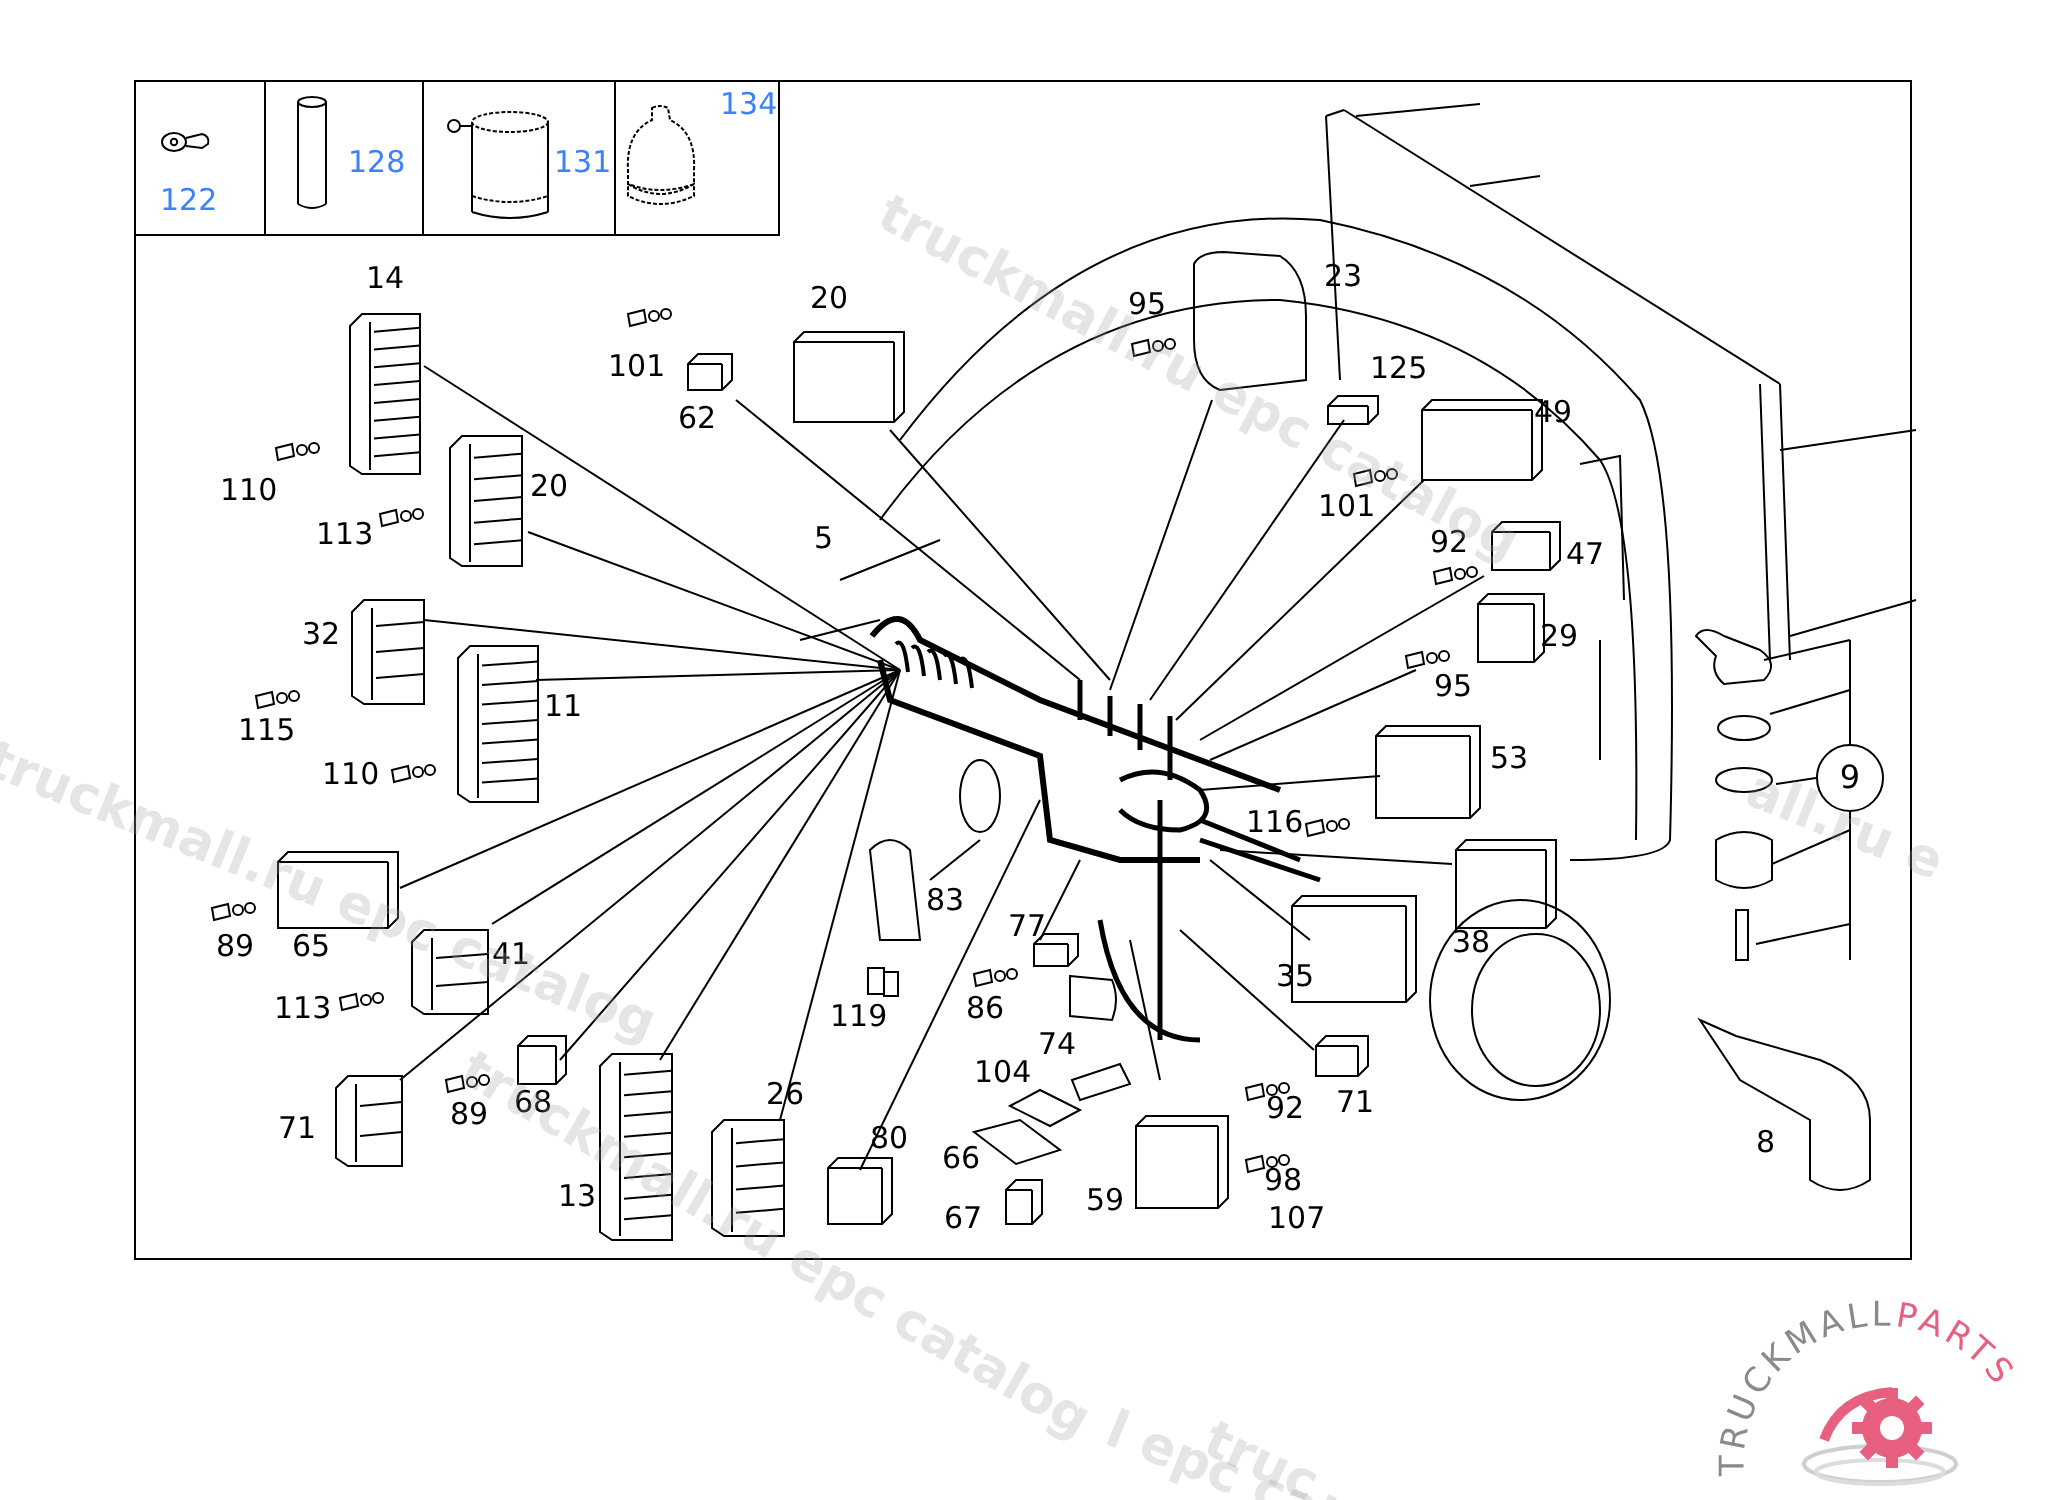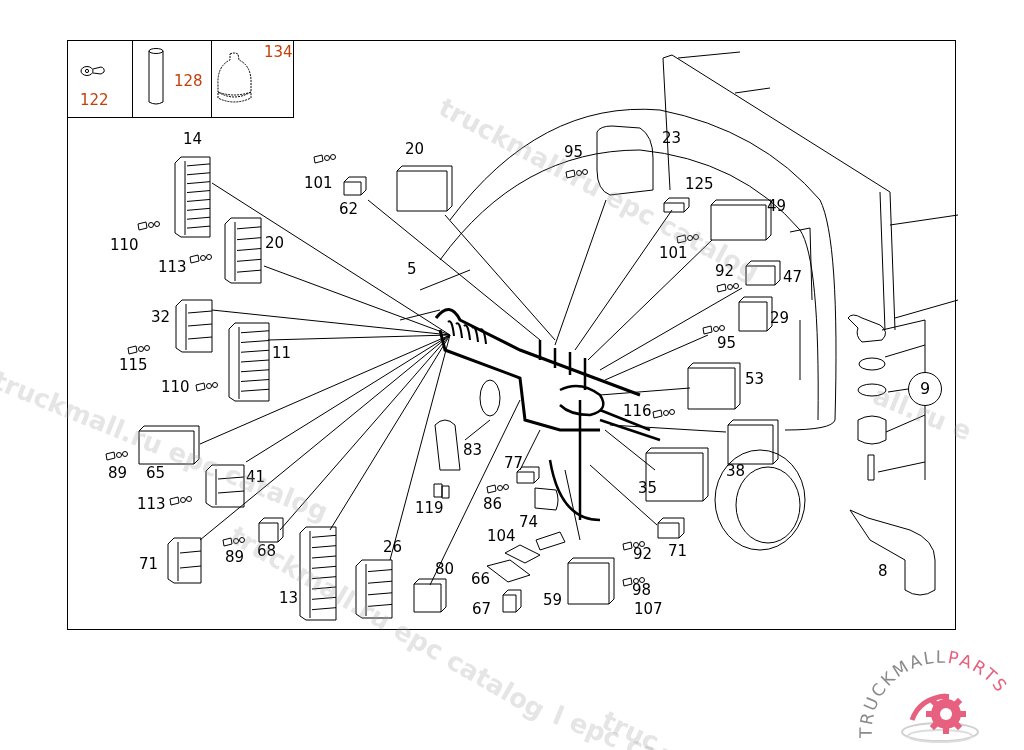--- a/index.html
+++ b/index.html
@@ -1,21 +1,21 @@
 <!DOCTYPE html>
 <html><head>
 <meta charset="utf-8">
 <style>
   html,body{margin:0;padding:0;background:#ffffff;}
   body{width:1024px;height:750px;position:relative;overflow:hidden;font-family:"DejaVu Sans",sans-serif;}
   #frame{position:absolute;left:67px;top:40px;width:889px;height:590px;border:1px solid #000;box-sizing:border-box;}
   #legend{position:absolute;left:67px;top:40px;height:78px;display:flex;}
   .legend-cell{position:relative;height:78px;border-right:1px solid #000;border-bottom:1px solid #000;box-sizing:border-box;}
   .legend-cell svg{position:absolute;left:0;top:0;}
-  .legend-num{position:absolute;font-size:15px;color:#c2410c;}
+  .legend-num{position:absolute;font-size:15px;color:#3b82f6;}
   #diagram{position:absolute;left:0;top:0;width:1024px;height:750px;}
   .label{position:absolute;font-size:15px;color:#000;line-height:1;white-space:nowrap;}
   .wm{position:absolute;color:rgba(160,160,160,0.28);font-size:26px;font-weight:bold;white-space:nowrap;transform-origin:left top;font-family:"DejaVu Sans",sans-serif;}
   #logo{position:absolute;left:850px;top:650px;width:174px;height:100px;}
   #callout9{position:absolute;left:908px;top:372px;width:34px;height:34px;border:1.5px solid #000;border-radius:50%;box-sizing:border-box;text-align:center;line-height:32px;font-size:16px;background:#fff;}
 </style>
 </head>
 <body>
 
 <div id="frame"></div>
@@ -30,20 +30,32 @@
     <span class="legend-num" style="left:13px;top:51px">122</span>
   </div>
   <div class="legend-cell" style="width:79px">
     <svg width="79" height="78">
       <ellipse cx="23" cy="11" rx="7" ry="2.5" fill="none" stroke="#000"></ellipse>
       <line x1="16" y1="11" x2="16" y2="62" stroke="#000"></line>
       <line x1="30" y1="11" x2="30" y2="62" stroke="#000"></line>
       <path d="M16 62 Q23 66 30 62" fill="none" stroke="#000"></path>
     </svg>
     <span class="legend-num" style="left:41px;top:32px">128</span>
+  </div>
+  <div class="legend-cell" style="width:96px">
+    <svg width="96" height="78">
+      <ellipse cx="43" cy="21" rx="19" ry="5" fill="none" stroke="#000" stroke-dasharray="2,1"></ellipse>
+      <line x1="24" y1="21" x2="24" y2="66" stroke="#000"></line>
+      <line x1="62" y1="21" x2="62" y2="66" stroke="#000"></line>
+      <path d="M24 58 Q43 64 62 58" fill="none" stroke="#000" stroke-dasharray="2,1"></path>
+      <path d="M24 66 Q43 72 62 66" fill="none" stroke="#000"></path>
+      <ellipse cx="15" cy="23" rx="3" ry="3" fill="none" stroke="#000"></ellipse>
+      <line x1="18" y1="23" x2="24" y2="23" stroke="#000"></line>
+    </svg>
+    <span class="legend-num" style="left:65px;top:32px">131</span>
   </div>
   <div class="legend-cell" style="width:82px">
     <svg width="82" height="78">
       <path d="M18 14 Q22 12 26 14 L27 20 Q40 26 39 45 L39 52 Q22 58 6 52 L6 45 Q5 26 18 20 Z" fill="none" stroke="#000" stroke-dasharray="2,1"></path>
       <path d="M6 52 Q22 62 39 52 L39 58 Q22 66 6 58 Z" fill="none" stroke="#000" stroke-dasharray="2,1"></path>
     </svg>
     <span class="legend-num" style="left:52px;top:3px">134</span>
   </div>
 </div>
 

